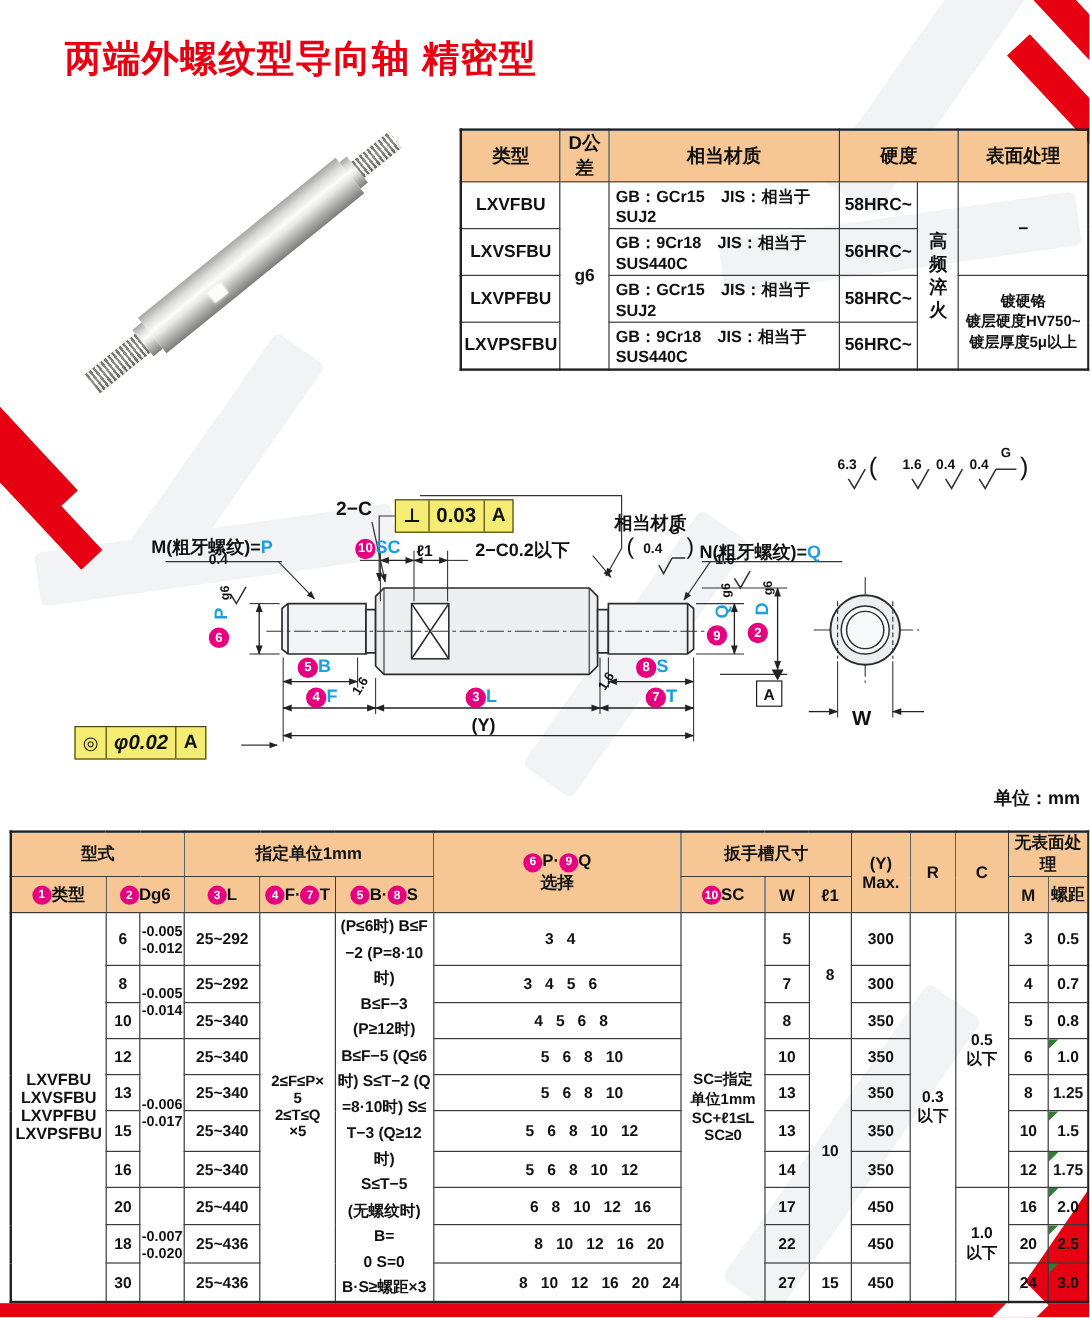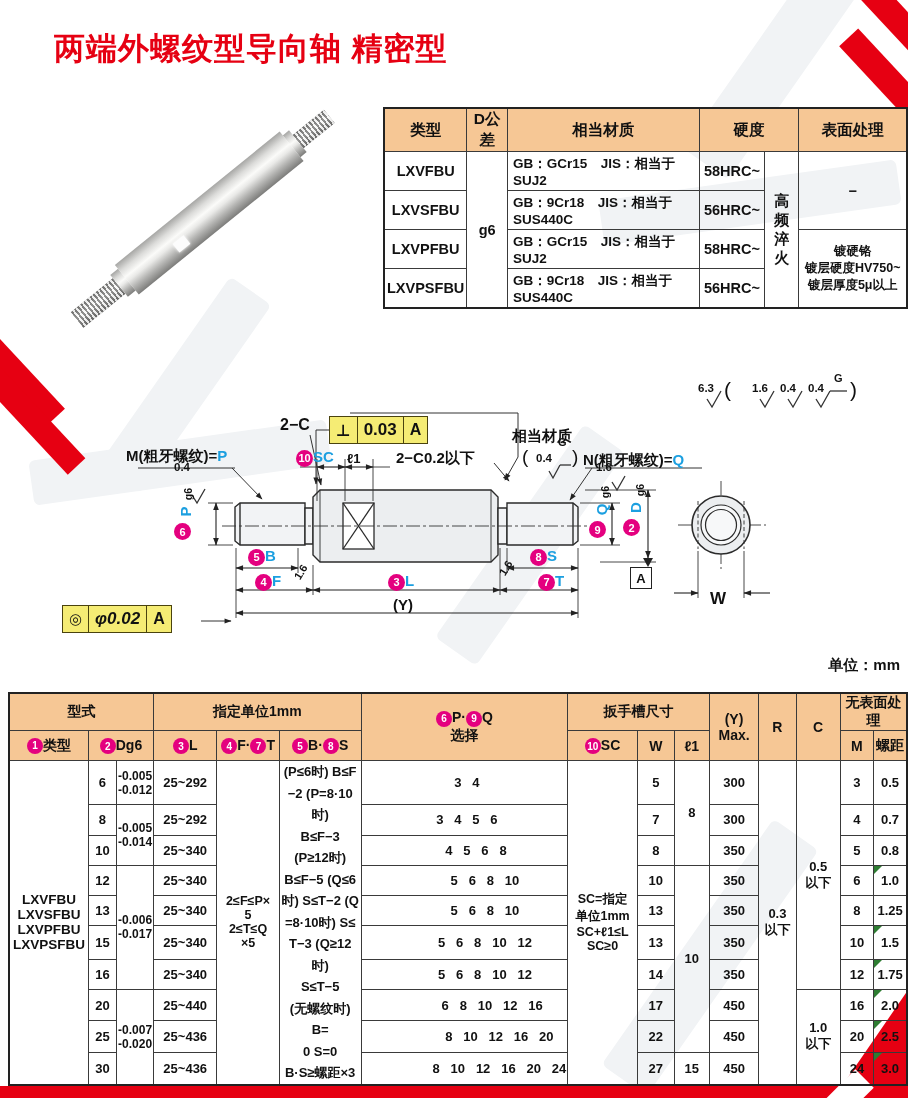--- a/index.html
+++ b/index.html
@@ -445,21 +445,21 @@
         <td>25~440</td>
         <td class="pq">              6   8   10   12   16</td>
         <td>17</td>
         <td>450</td>
         <td rowspan="3" class="pre">1.0
 以下</td>
         <td>16</td>
         <td class="flag">2.0</td>
       </tr>
       <tr style="height:32px;">
-        <td>25</td>
+        <td>18</td>
         <td>25~436</td>
         <td class="pq">                  8   10   12   16   20</td>
         <td>22</td>
         <td>450</td>
         <td>20</td>
         <td class="flag">2.5</td>
       </tr>
       <tr style="height:32px;">
         <td>30</td>
         <td>25~436</td>

